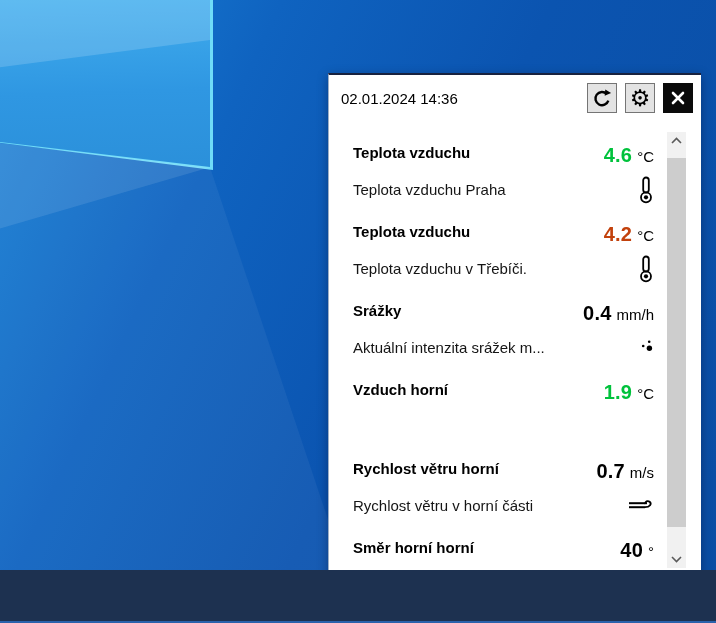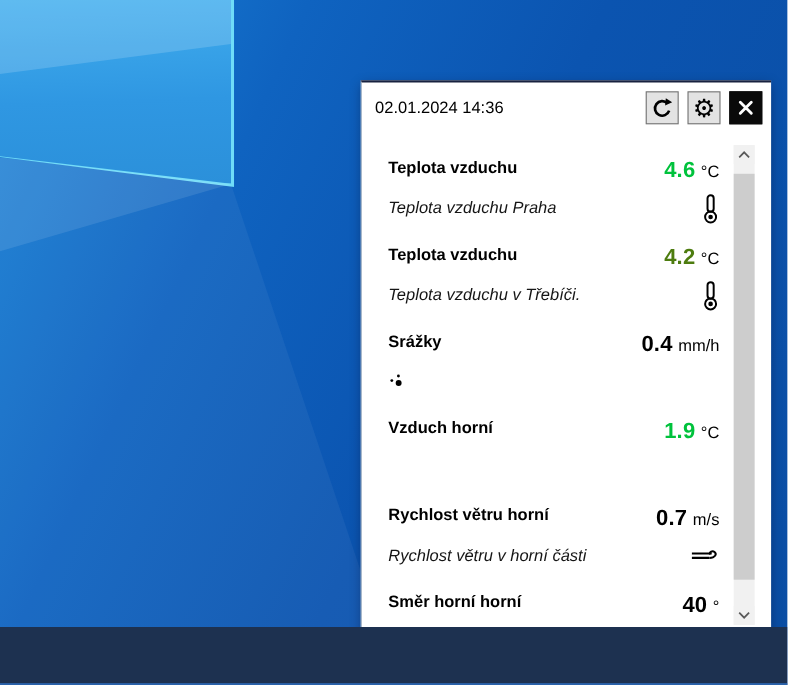--- a/index.html
+++ b/index.html
@@ -31,21 +31,21 @@
   .hbtn svg{display:block;}
   .gear-glyph{font-size:23px;line-height:1;color:#000;}
   
   .row{position:absolute;left:24px;right:47px;}
   .row-top{display:flex;justify-content:space-between;align-items:flex-start;}
   .row-title{font-size:15px;font-weight:700;color:#000;white-space:nowrap;}
   .row-value{display:flex;align-items:baseline;gap:5px;white-space:nowrap;}
   .row-num{font-size:20px;font-weight:700;letter-spacing:.2px;}
   .row-unit{font-size:15px;color:#000;}
   .row-sub{display:flex;justify-content:space-between;align-items:flex-start;margin-top:14px;}
-  .row-subtitle{font-size:15px;color:#151515;white-space:nowrap;font-style:italic;}
+  .row-subtitle{font-size:15px;color:#151515;white-space:nowrap;}
   .row-icon{margin-top:-5px;}
   
   .sbar{position:absolute;left:338px;top:57px;width:19px;height:436px;background:#f1f1f1;}
   .sb-btn{position:absolute;left:0;width:19px;height:17px;display:flex;align-items:center;justify-content:center;background:#f1f1f1;}
   .sb-btn.up{top:0;} .sb-btn.down{bottom:0;}
   .sb-thumb{position:absolute;left:0;top:26px;width:19px;height:369px;background:#cdcdcd;}
   
   .taskbar{position:absolute;left:0;top:570px;width:716px;height:53px;background:#1d3150;}
   .screen-bottom-line{position:absolute;left:0;bottom:0;width:716px;height:2px;background:#2e6fc2;opacity:.8;}
 </style>
@@ -102,21 +102,21 @@
             <circle cx="8" cy="21.3" r="2.1" fill="#000"></circle>
           </svg>
         </span>
       </div>
     </div>
 
     <div class="row" style="top:148px">
       <div class="row-top">
         <span class="row-title">Teplota vzduchu</span>
         <span class="row-value">
-          <span class="row-num" style="color: #4d7c0f;">4.2</span>
+          <span class="row-num" style="color: #c2410c;">4.2</span>
           <span class="row-unit">°C</span>
         </span>
       </div>
       <div class="row-sub">
         <span class="row-subtitle">Teplota vzduchu v Třebíči.</span>
         <span class="row-icon">
           <svg width="16" height="28" viewBox="0 0 16 28">
             <rect x="5.2" y="1.5" width="5.6" height="15" rx="2.8" fill="none" stroke="#000" stroke-width="1.8"></rect>
             <circle cx="8" cy="21.3" r="5" fill="none" stroke="#000" stroke-width="1.8"></circle>
             <circle cx="8" cy="21.3" r="2.1" fill="#000"></circle>
@@ -127,20 +127,21 @@
 
     <div class="row" style="top:227px">
       <div class="row-top">
         <span class="row-title">Srážky</span>
         <span class="row-value">
           <span class="row-num" style="color: rgb(0, 0, 0);">0.4</span>
           <span class="row-unit">mm/h</span>
         </span>
       </div>
       <div class="row-sub">
+        <span class="row-subtitle">Aktuální intenzita srážek m...</span>
         <span class="row-icon" style="margin-top:0">
           <svg width="14" height="14" viewBox="0 0 14 14">
             <circle cx="3.2" cy="7" r="1.3" fill="#000"></circle>
             <circle cx="9.2" cy="2.8" r="1.3" fill="#000"></circle>
             <circle cx="9.4" cy="9.2" r="2.7" fill="#000"></circle>
           </svg>
         </span>
       </div>
     </div>
 

